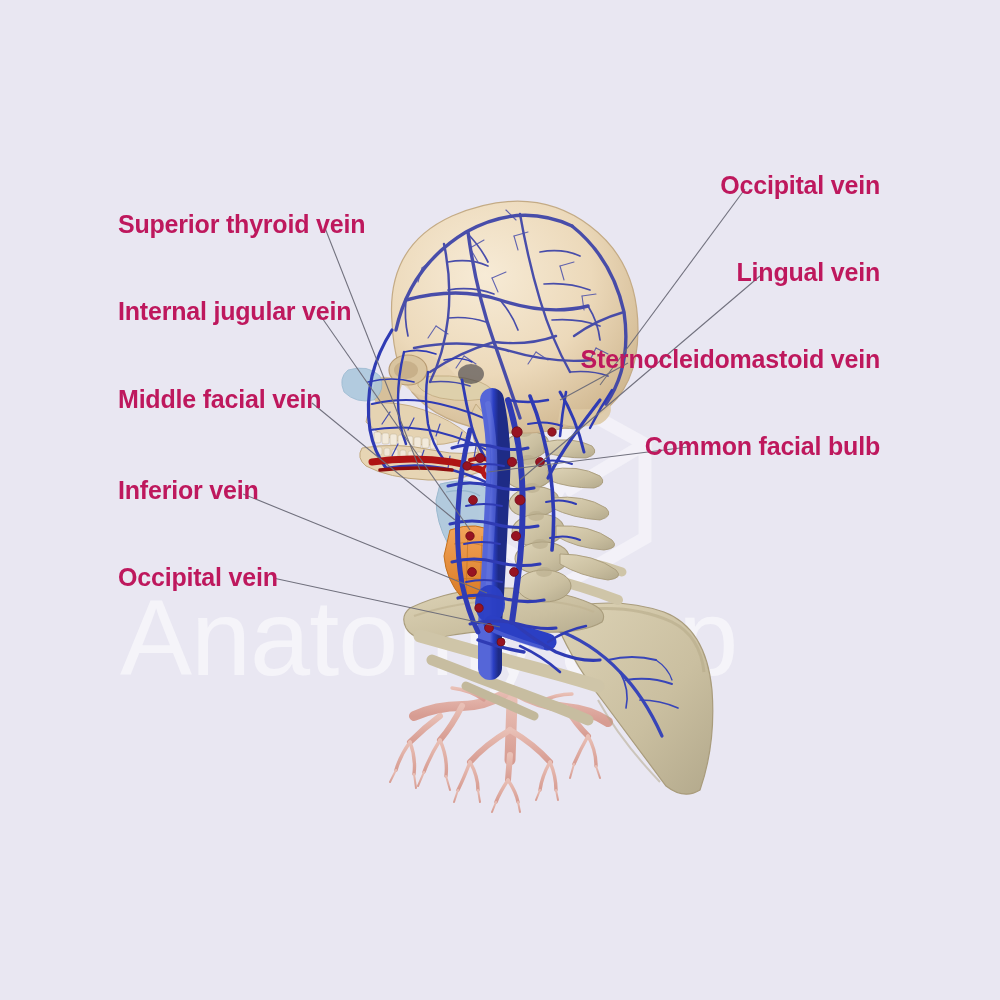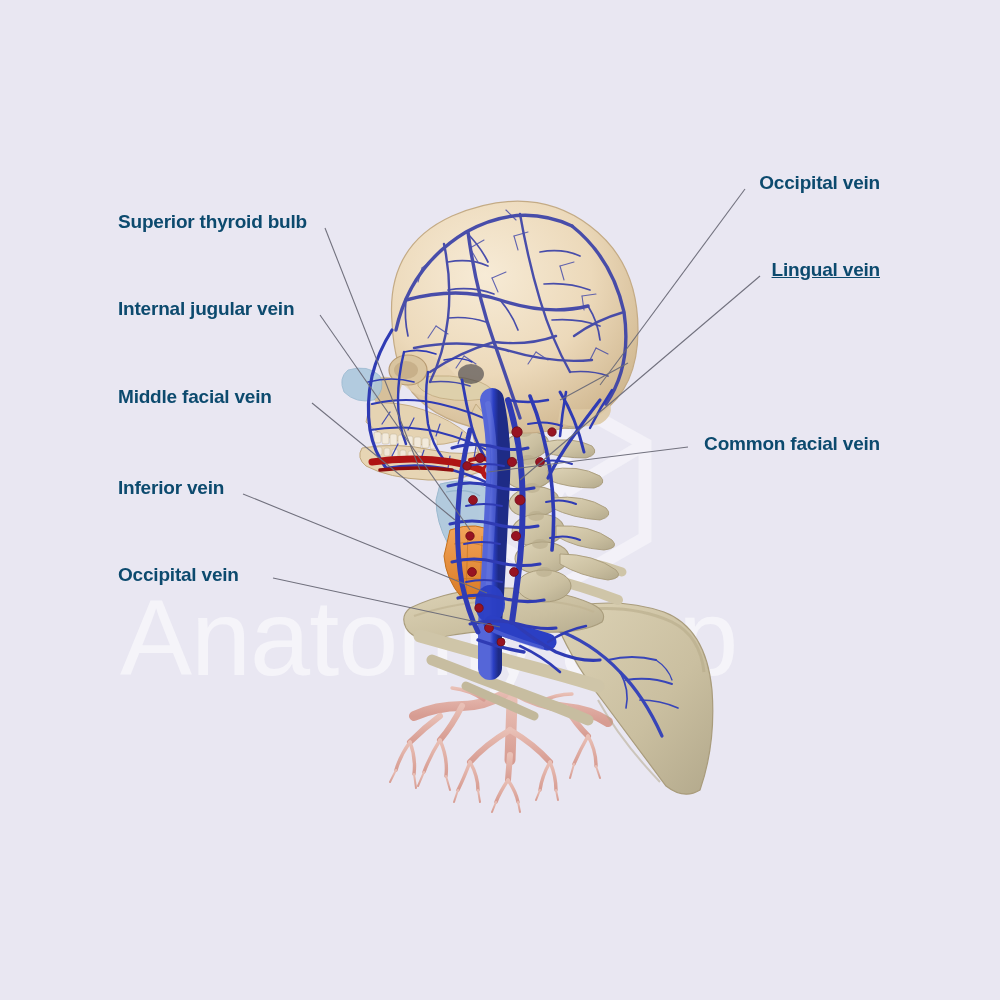--- a/index.html
+++ b/index.html
@@ -23,23 +23,23 @@
     position:absolute;left:470px;top:388px;
     width:190px;height:210px;opacity:.5;pointer-events:none;
   }
 
   
   #art{position:absolute;left:0;top:0;width:1000px;height:1000px;pointer-events:none;}
 
   
   .label{
     position:absolute;
-    font-size:19px;
+    font-size:25px;
     font-weight:700;
-    color:#0c4a6e;
+    color:#be185d;
     letter-spacing:-0.2px;
     white-space:nowrap;
     line-height:1;
     font-family:"Liberation Sans", sans-serif;
   }
   .label.left{text-align:left;}
   .label.right{text-align:right;}
   #leaders{position:absolute;left:0;top:0;width:1000px;height:1000px;pointer-events:none;}
 </style>
 </head>
@@ -417,23 +417,24 @@
       <line x1="312" y1="403" x2="455" y2="520"></line>
       <line x1="243" y1="494" x2="487" y2="593"></line>
       <line x1="273" y1="578" x2="500" y2="627"></line>
       <line x1="745" y1="189" x2="600" y2="385"></line>
       <line x1="760" y1="276" x2="520" y2="480"></line>
       <line x1="628" y1="363" x2="560" y2="400"></line>
       <line x1="688" y1="447" x2="488" y2="472"></line>
     </g>
   </svg>
 
-  <div class="label left" style="left:118px;top:212px;">Superior thyroid bulb</div>
+  <div class="label left" style="left:118px;top:212px;">Superior thyroid vein</div>
   <div class="label left" style="left:118px;top:299px;text-align:center;">Internal jugular vein</div>
   <div class="label left" style="left:118px;top:387px;">Middle facial vein</div>
   <div class="label left" style="left:118px;top:478px;">Inferior vein</div>
   <div class="label left" style="left:118px;top:565px;">Occipital vein</div>
 
   <div class="label right" style="right:120px;top:173px;">Occipital vein</div>
-  <div class="label right" style="right:120px;top:260px;text-decoration:underline;">Lingual vein</div>
-  <div class="label right" style="right:120px;top:434px;">Common facial vein</div>
+  <div class="label right" style="right:120px;top:260px;">Lingual vein</div>
+  <div class="label right" style="right:120px;top:347px;">Sternocleidomastoid vein</div>
+  <div class="label right" style="right:120px;top:434px;">Common facial bulb</div>
 
 </div>
 
 </body></html>

